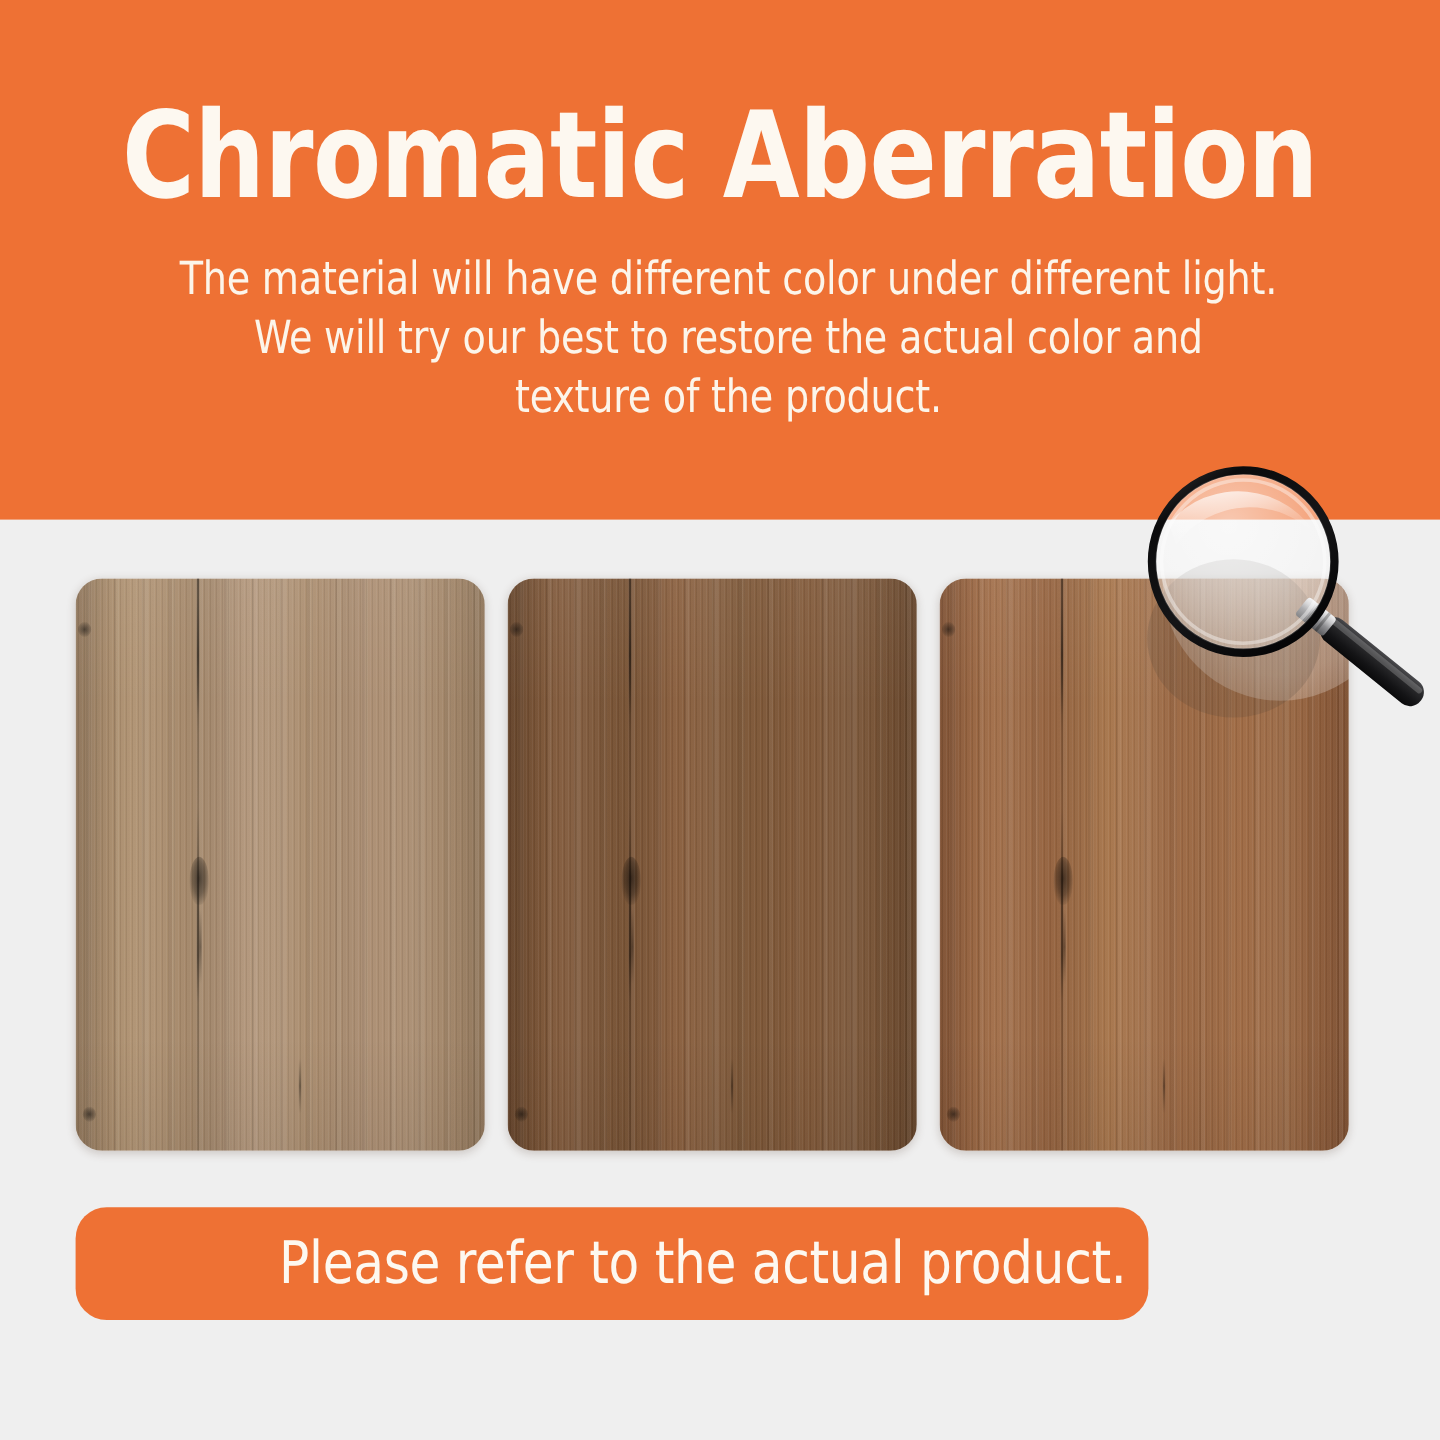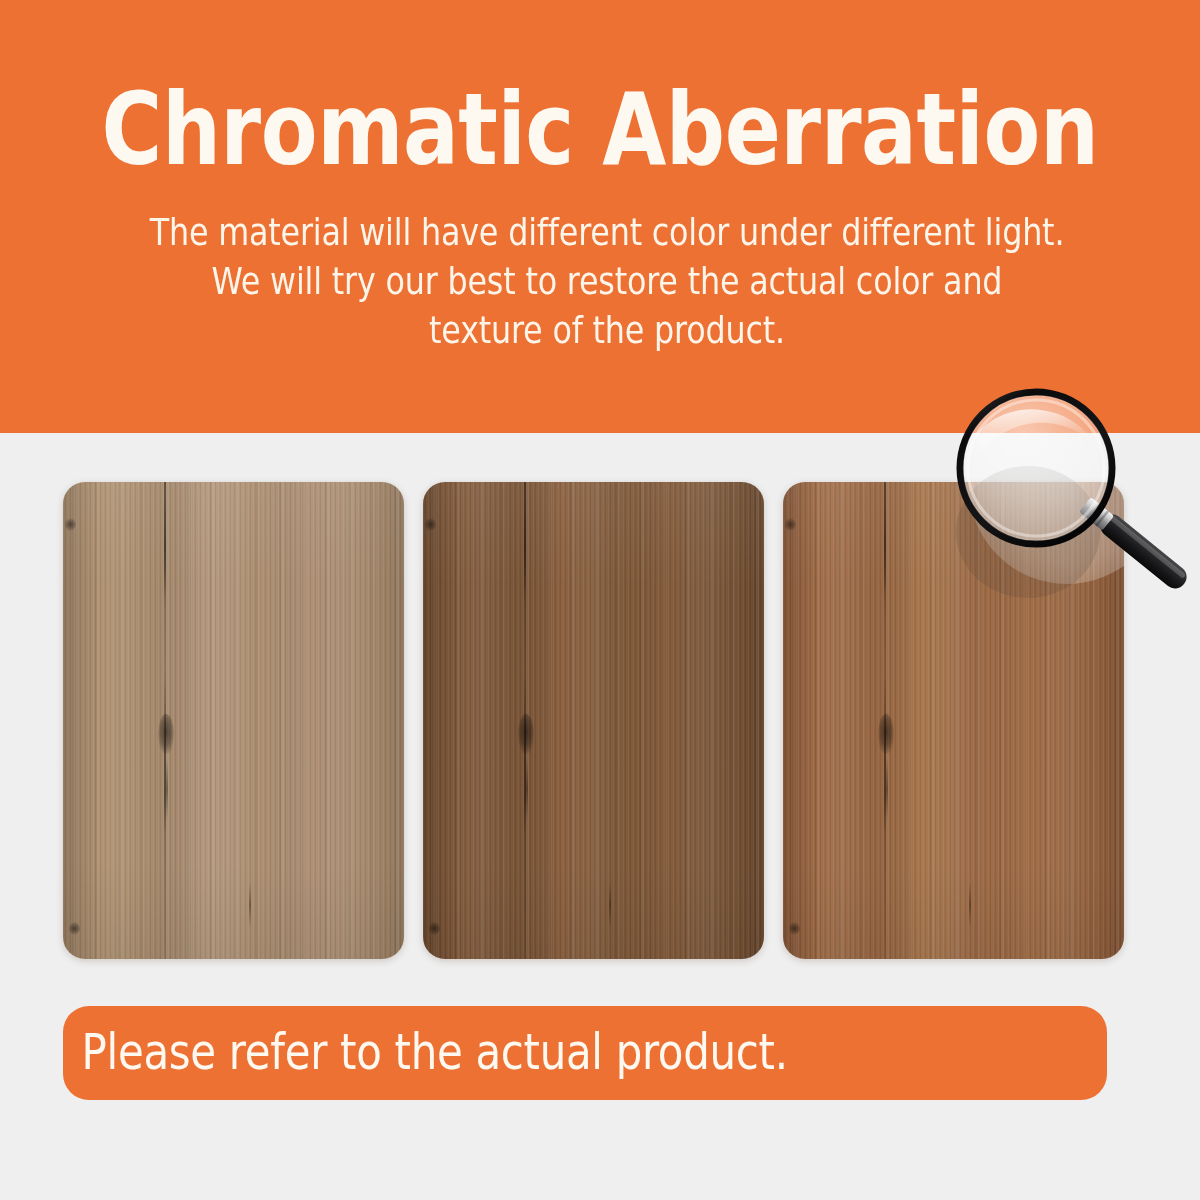--- a/index.html
+++ b/index.html
@@ -195,28 +195,28 @@
     z-index: 5;
     pointer-events: none;
   }
   #magnifier svg { display: block; }
 
   
   #banner {
     position: absolute;
     left: 63px;
     top: 1006px;
-    width: 1044px;
+    width: 894px;
     height: 94px;
     background: #ee7134;
     border-radius: 26px;
     z-index: 3;
     display: flex;
     align-items: center;
-    justify-content: flex-start;
+    justify-content: flex-end;
   }
   #banner-text {
     color: #fdf8f0;
     font-family: "Liberation Sans Narrow", "DejaVu Sans Condensed", "Liberation Sans", sans-serif;
     font-weight: normal;
     font-size: 49px;
     line-height: 52px;
     letter-spacing: -0.3px;
     transform: scaleX(0.95);
     white-space: nowrap;

